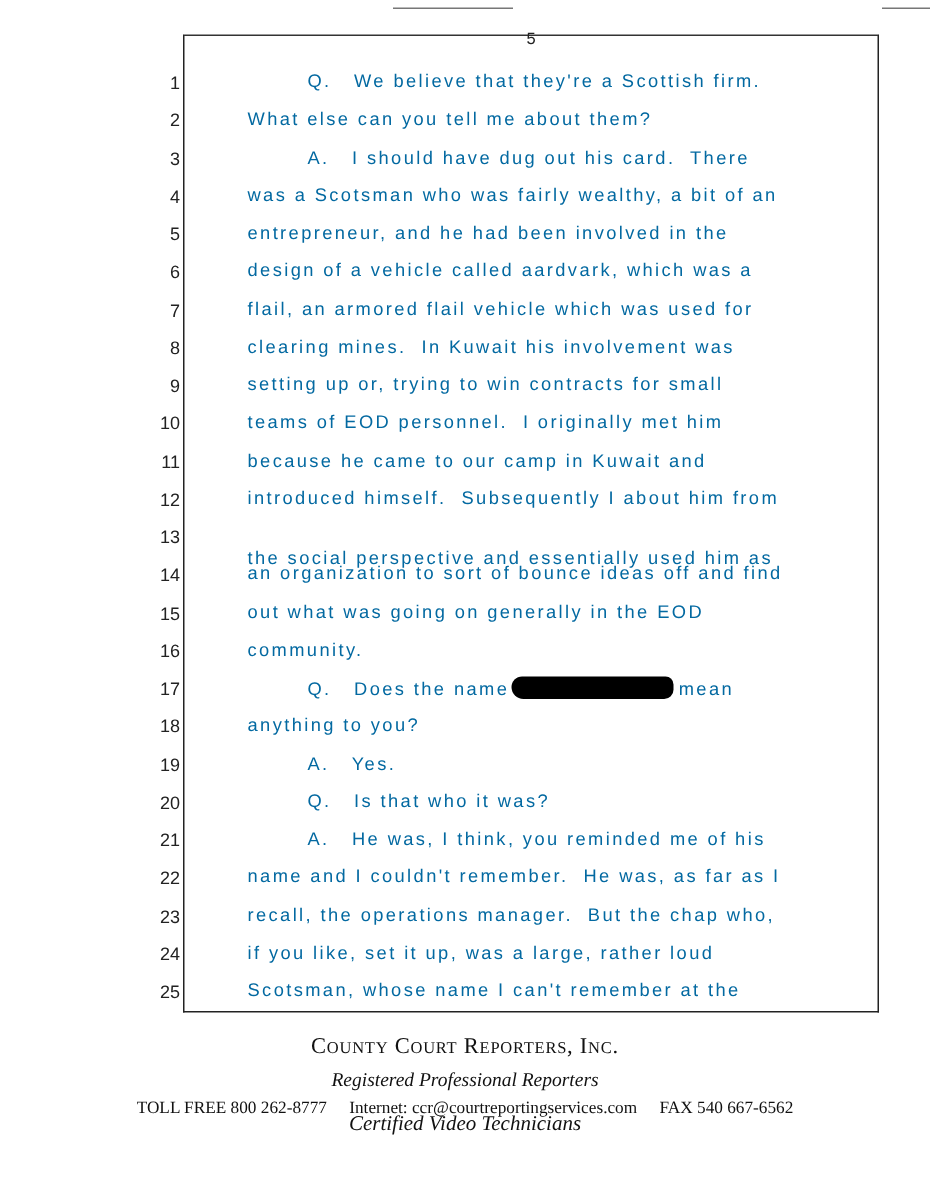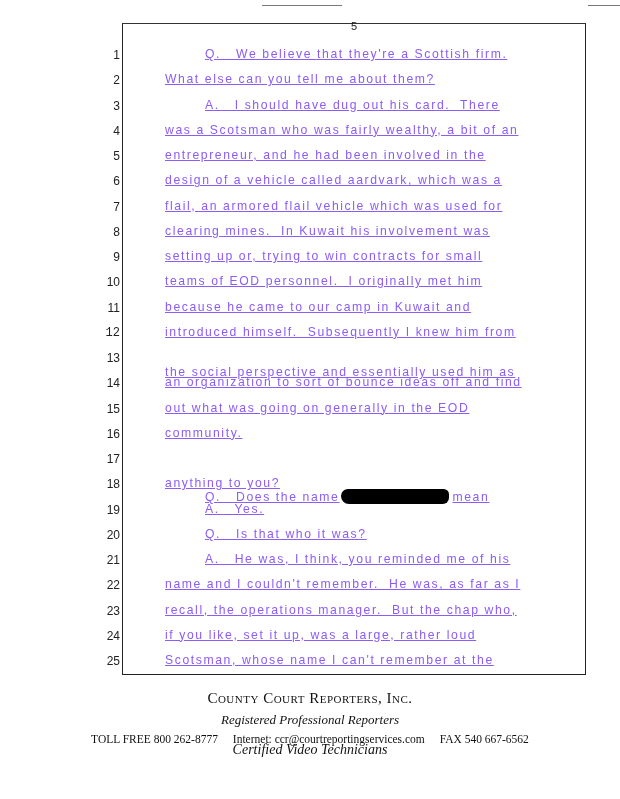--- a/index.html
+++ b/index.html
@@ -1,21 +1,21 @@
 <!DOCTYPE html>
 <html><head>
 <meta charset="utf-8">
 <style>
   html, body { margin:0; padding:0; background:#fff; }
   body { width:620px; height:799px; position:relative; overflow:hidden; font-family:"Liberation Sans", sans-serif; color:#111; }
   .scanline { position:absolute; height:1px; background:#777; }
   .frame { position:absolute; left:122px; top:23px; width:462px; height:650px; border:1px solid #222; border-top:1.5px solid #333; }
   .pagenum { position:absolute; left:0; right:0; top:-4px; text-align:center; font-size:11px; color:#222; }
   .lineno { position:absolute; right:0; font-size:12px; color:#222; text-align:right; width:24px; }
-  .row { position:absolute; left:165px; font-size:12.2px; letter-spacing:1.6px; white-space:pre; color:#8b5cf6;text-decoration:underline; }
+  .row { position:absolute; left:165px; font-size:12.2px; letter-spacing:1.6px; white-space:pre; color:#0369a1; }
   .redact { display:inline-block; width:108px; height:15px; background:#000; border-radius:8px 6px 7px 9px; vertical-align:-3px; margin:0 3px 0 2px; }
   .footer { position:absolute; left:0; width:620px; text-align:center; font-family:"Liberation Serif", serif; color:#111; }
   .firm { top:690px; font-size:15px; font-variant:small-caps; letter-spacing:0.5px; }
   .sub1 { top:712px; font-size:13px; font-style:italic; }
   .sub2 { top:742px; font-size:14px; font-style:italic; }
   .contact { top:733px; font-size:11.5px; }
   .contact span { margin:0 6px; }
 </style>
 </head>
 <body>
@@ -43,32 +43,32 @@
     <div class="lineno" style="left: 96px; top: 199.5px;">7</div>
     <div class="row" style="top: 198.5px; left: 165px;"><span>flail, an armored flail vehicle which was used for</span></div>
     <div class="lineno" style="left: 96px; top: 224.75px;">8</div>
     <div class="row" style="top: 223.75px; left: 165px;"><span>clearing mines.  In Kuwait his involvement was</span></div>
     <div class="lineno" style="left: 96px; top: 250px;">9</div>
     <div class="row" style="top: 249px; left: 165px;"><span>setting up or, trying to win contracts for small</span></div>
     <div class="lineno" style="left: 96px; top: 275.25px;">10</div>
     <div class="row" style="top: 274.25px; left: 165px;"><span>teams of EOD personnel.  I originally met him</span></div>
     <div class="lineno" style="left: 96px; top: 300.5px;">11</div>
     <div class="row" style="top: 299.5px; left: 165px;"><span>because he came to our camp in Kuwait and</span></div>
-    <div class="lineno" style="left: 96px; top: 325.75px; font-family: Liberation Mono, monospace;">12</div>
-    <div class="row" style="top: 324.75px; left: 165px;"><span>introduced himself.  Subsequently I knew him from</span></div>
+    <div class="lineno" style="left: 96px; top: 325.75px;">12</div>
+    <div class="row" style="top: 324.75px; left: 165px;"><span>introduced himself.  Subsequently I about him from</span></div>
     <div class="lineno" style="left: 96px; top: 351px;">13</div>
     <div class="row" style="top: 365px; left: 165px;"><span>the social perspective and essentially used him as</span></div>
     <div class="lineno" style="left: 96px; top: 376.25px;">14</div>
     <div class="row" style="top: 375.25px; left: 165px;"><span>an organization to sort of bounce ideas off and find</span></div>
     <div class="lineno" style="left: 96px; top: 401.5px;">15</div>
     <div class="row" style="top: 400.5px; left: 165px; text-align: center;"><span>out what was going on generally in the EOD</span></div>
     <div class="lineno" style="left: 96px; top: 426.75px;">16</div>
     <div class="row" style="top: 425.75px; left: 165px;"><span>community.</span></div>
     <div class="lineno" style="left: 96px; top: 452px;">17</div>
-    <div class="row" style="top: 451px; left: 205px; margin-top: 38px;"><span>Q.   Does the name</span><span class="redact"></span><span>mean</span></div>
+    <div class="row" style="top: 451px; left: 205px;"><span>Q.   Does the name</span><span class="redact"></span><span>mean</span></div>
     <div class="lineno" style="left: 96px; top: 477.25px;">18</div>
     <div class="row" style="top: 476.25px; left: 165px;"><span>anything to you?</span></div>
     <div class="lineno" style="left: 96px; top: 502.5px;">19</div>
     <div class="row" style="top: 501.5px; left: 205px;"><span>A.   Yes.</span></div>
     <div class="lineno" style="left: 96px; top: 527.75px;">20</div>
     <div class="row" style="top: 526.75px; left: 205px;"><span>Q.   Is that who it was?</span></div>
     <div class="lineno" style="left: 96px; top: 553px;">21</div>
     <div class="row" style="top: 552px; left: 205px;"><span>A.   He was, I think, you reminded me of his</span></div>
     <div class="lineno" style="left: 96px; top: 578.25px;">22</div>
     <div class="row" style="top: 577.25px; left: 165px; text-align: center;"><span>name and I couldn't remember.  He was, as far as I</span></div>

